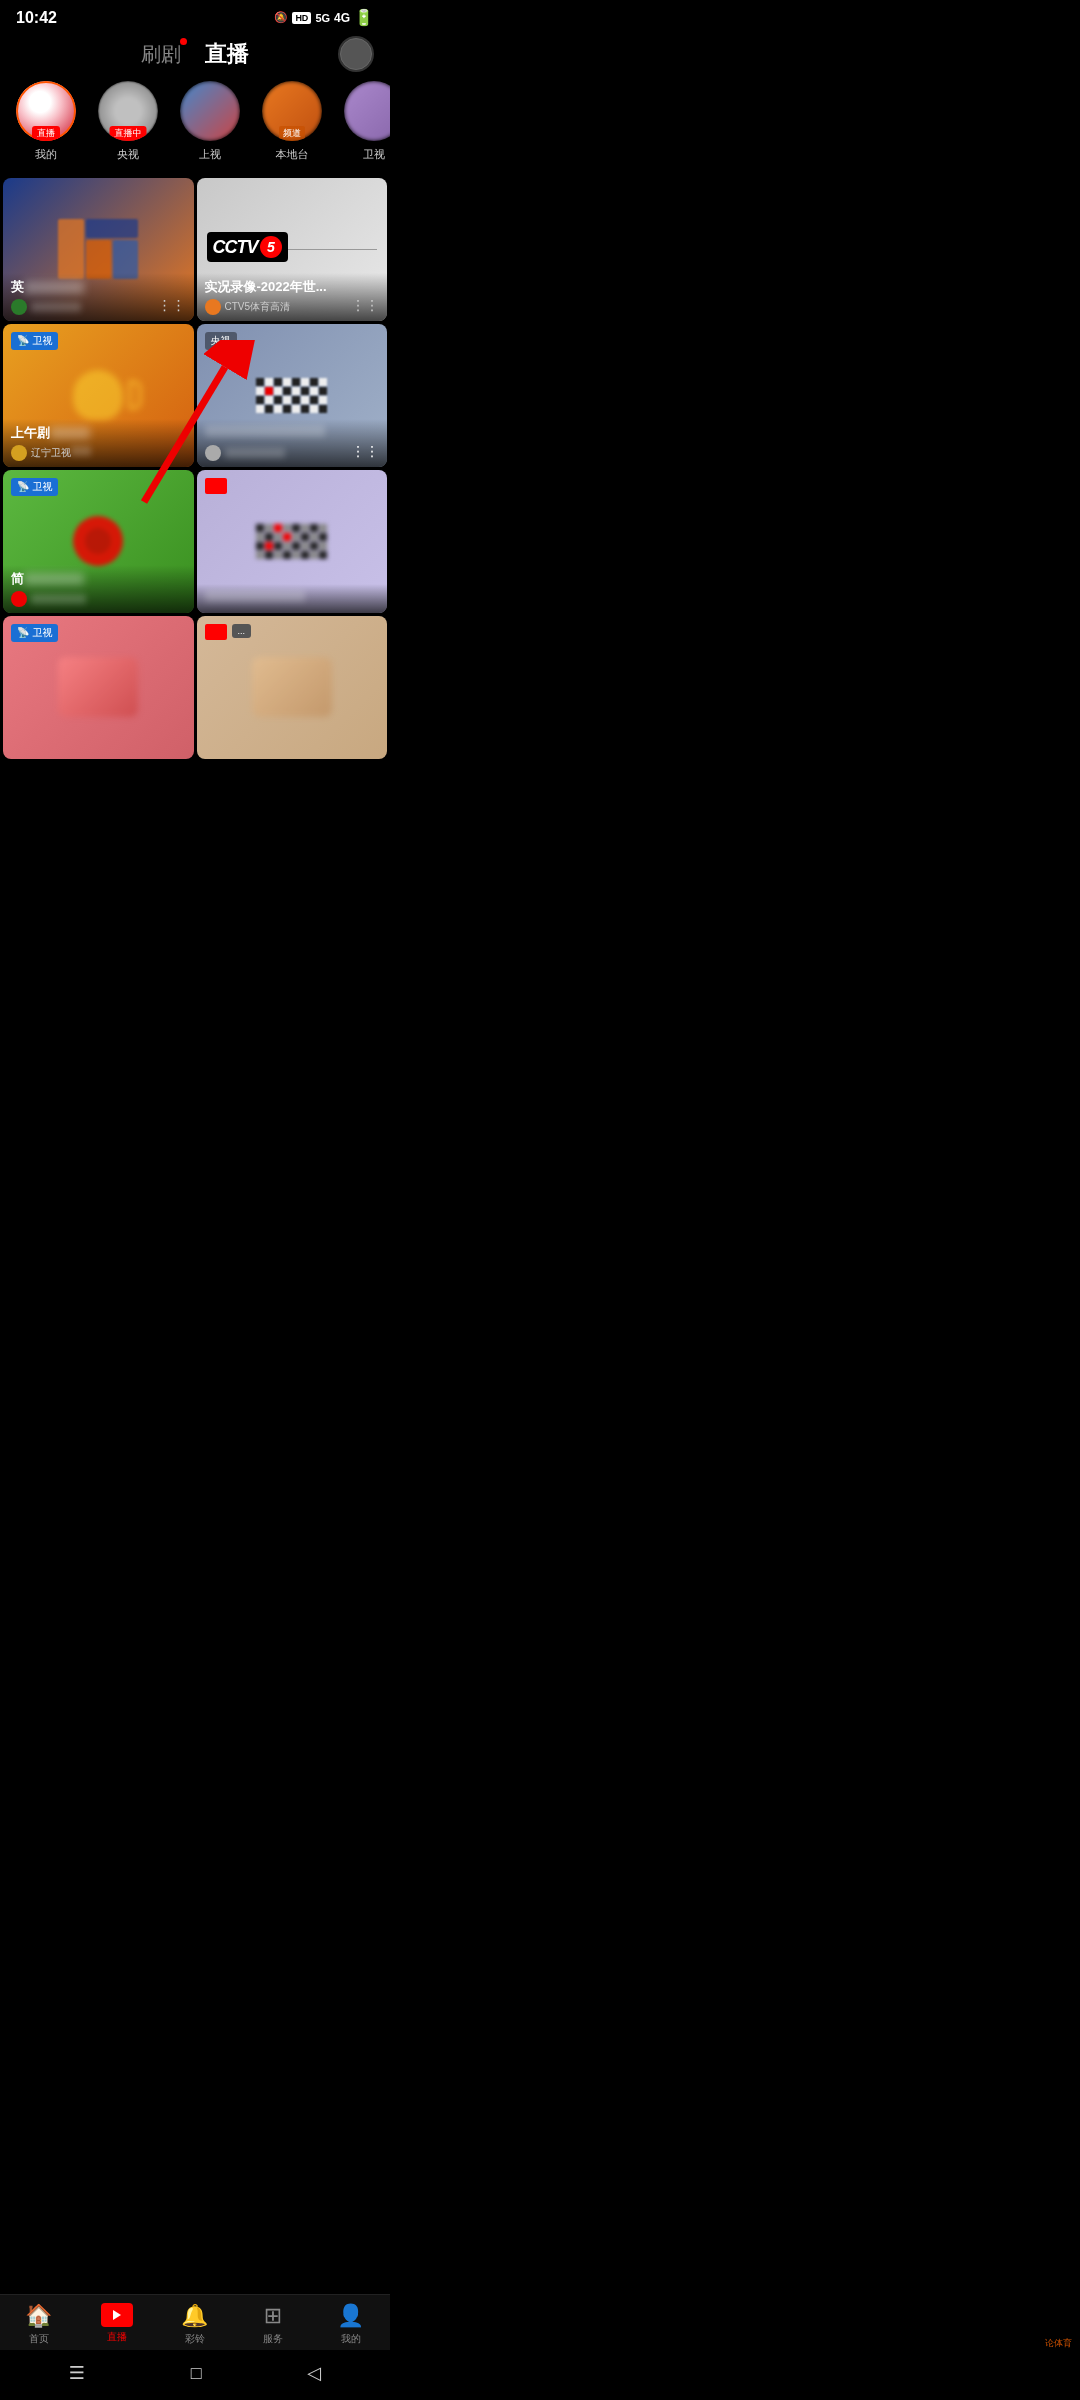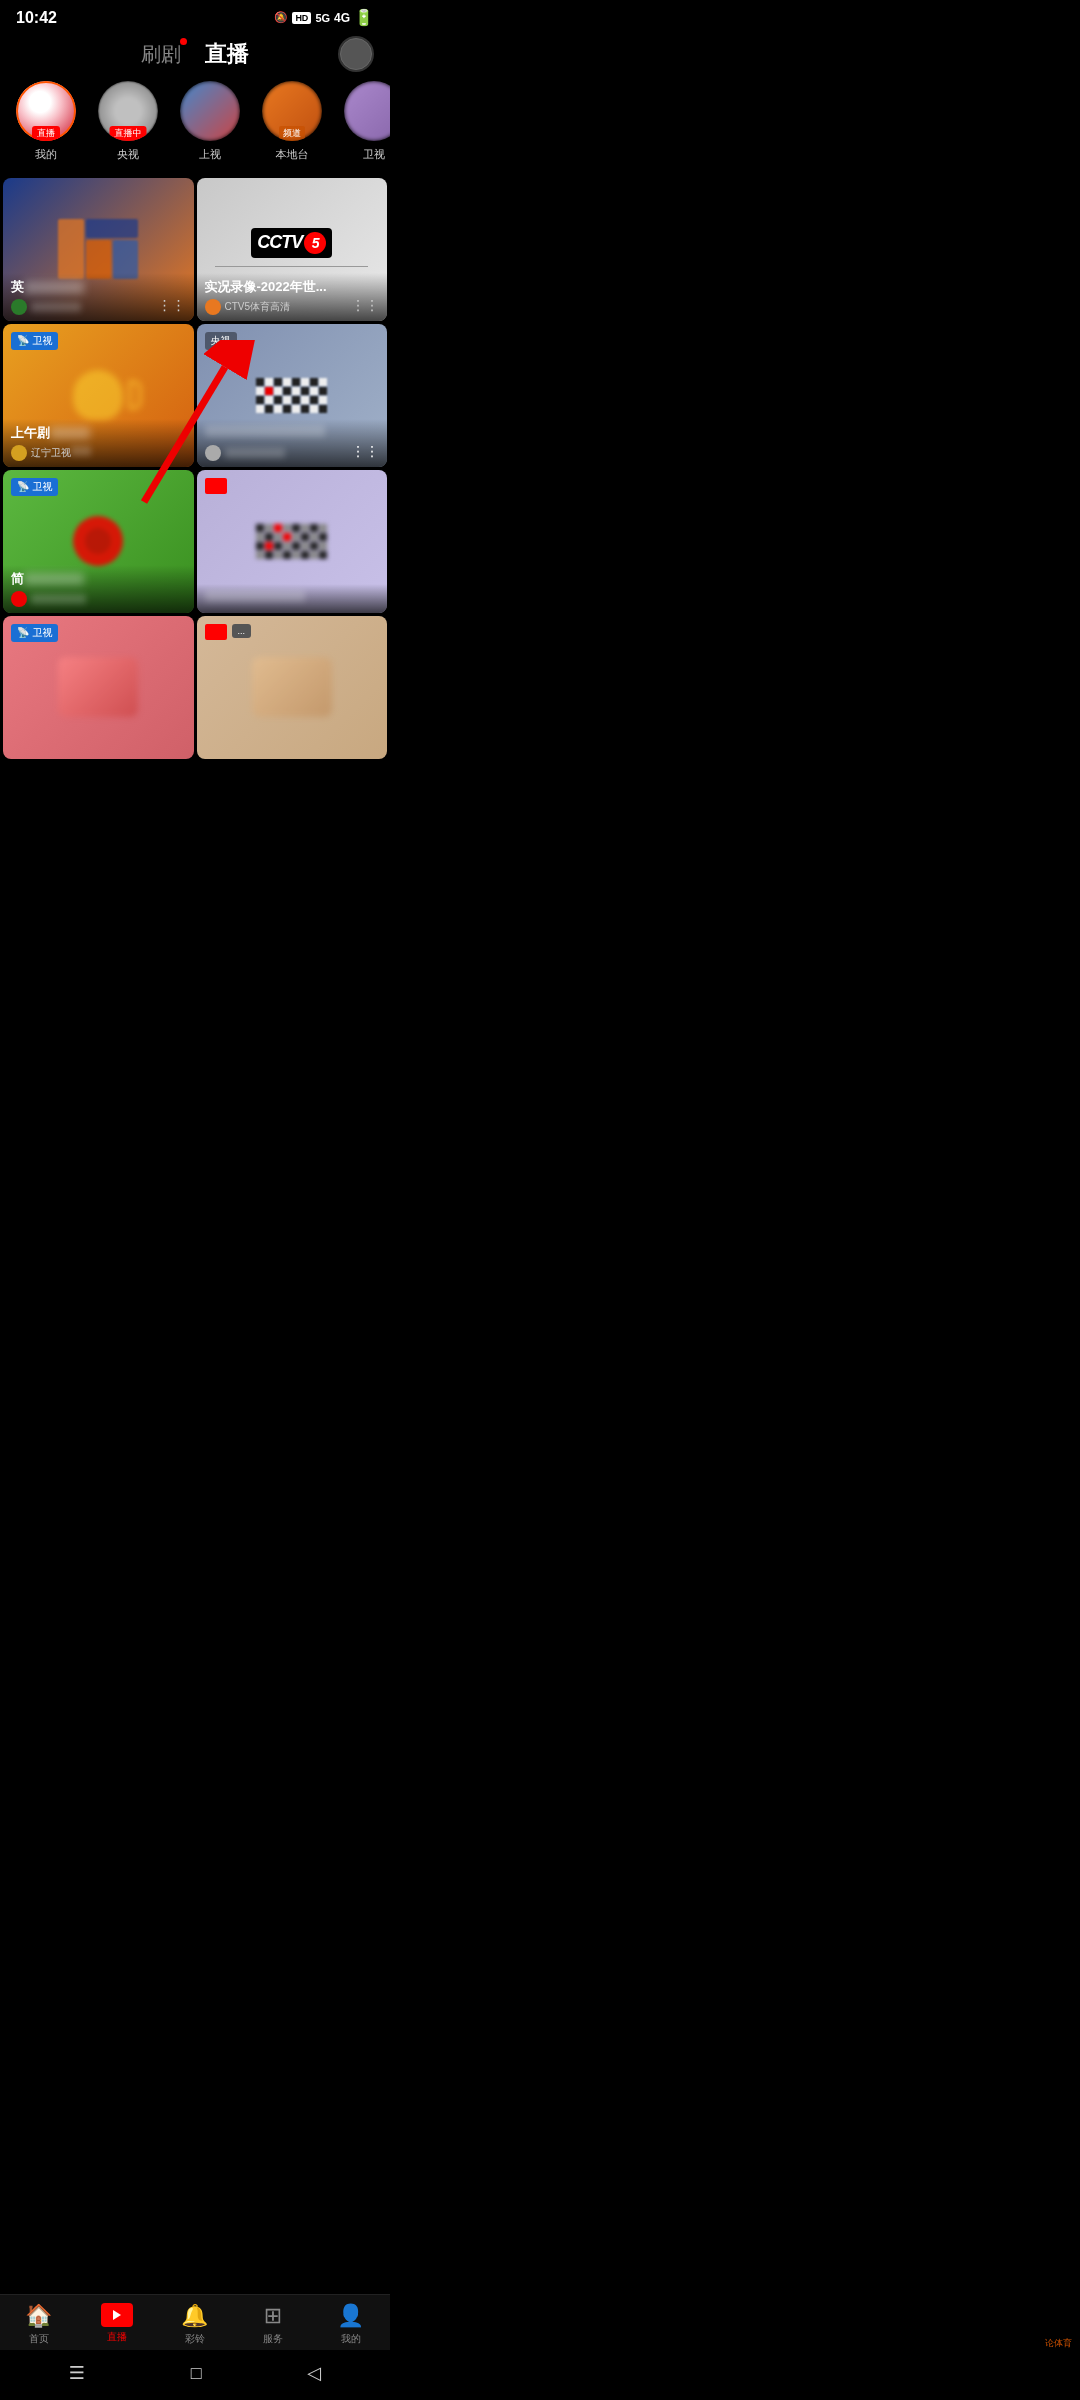--- a/index.html
+++ b/index.html
@@ -409,21 +409,21 @@
       </div>
       <div class="card-subtitle">
         <div class="card-channel-icon" style="background:#2a7a2a;"></div>
         <span class="card-channel-name" style="filter:blur(3px);background:rgba(255,255,255,0.2);border-radius:2px;width:50px;height:10px;display:inline-block;"></span>
       </div>
     </div>
     <div class="card-menu">⋮⋮</div>
   </div>
 
   <div class="card">
-    <div class="card-bg card-cctv5" style="flex-direction:column;justify-content:center;align-items:center;padding:10px;">
+    <div class="card-bg card-cctv5" style="flex-direction:row;justify-content:center;align-items:center;padding:10px;">
 
       <div style="display:flex;align-items:center;margin-bottom:4px;">
         <div style="background:#000;color:#fff;padding:4px 6px;font-size:18px;font-weight:900;font-style:italic;letter-spacing:-1px;display:flex;align-items:center;border-radius:4px;">
           <span style="color:#fff;">CCTV</span>
           <span style="background:#f00;color:#fff;border-radius:50%;width:22px;height:22px;display:inline-flex;align-items:center;justify-content:center;font-size:14px;margin-left:2px;">5</span>
         </div>
       </div>
       <div style="width:90%;height:1px;background:#999;margin:4px 0;"></div>
     </div>
     <div class="card-info">

